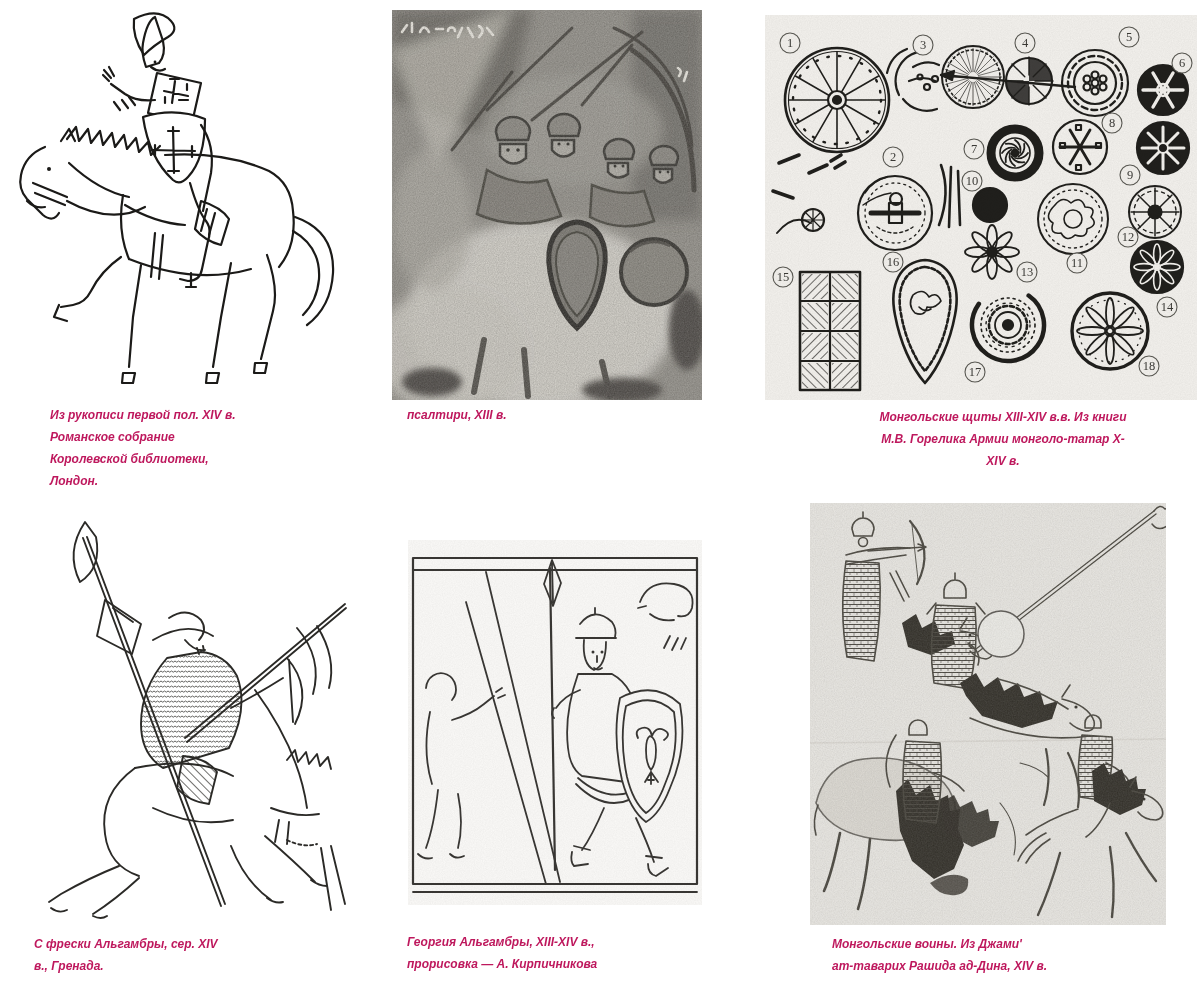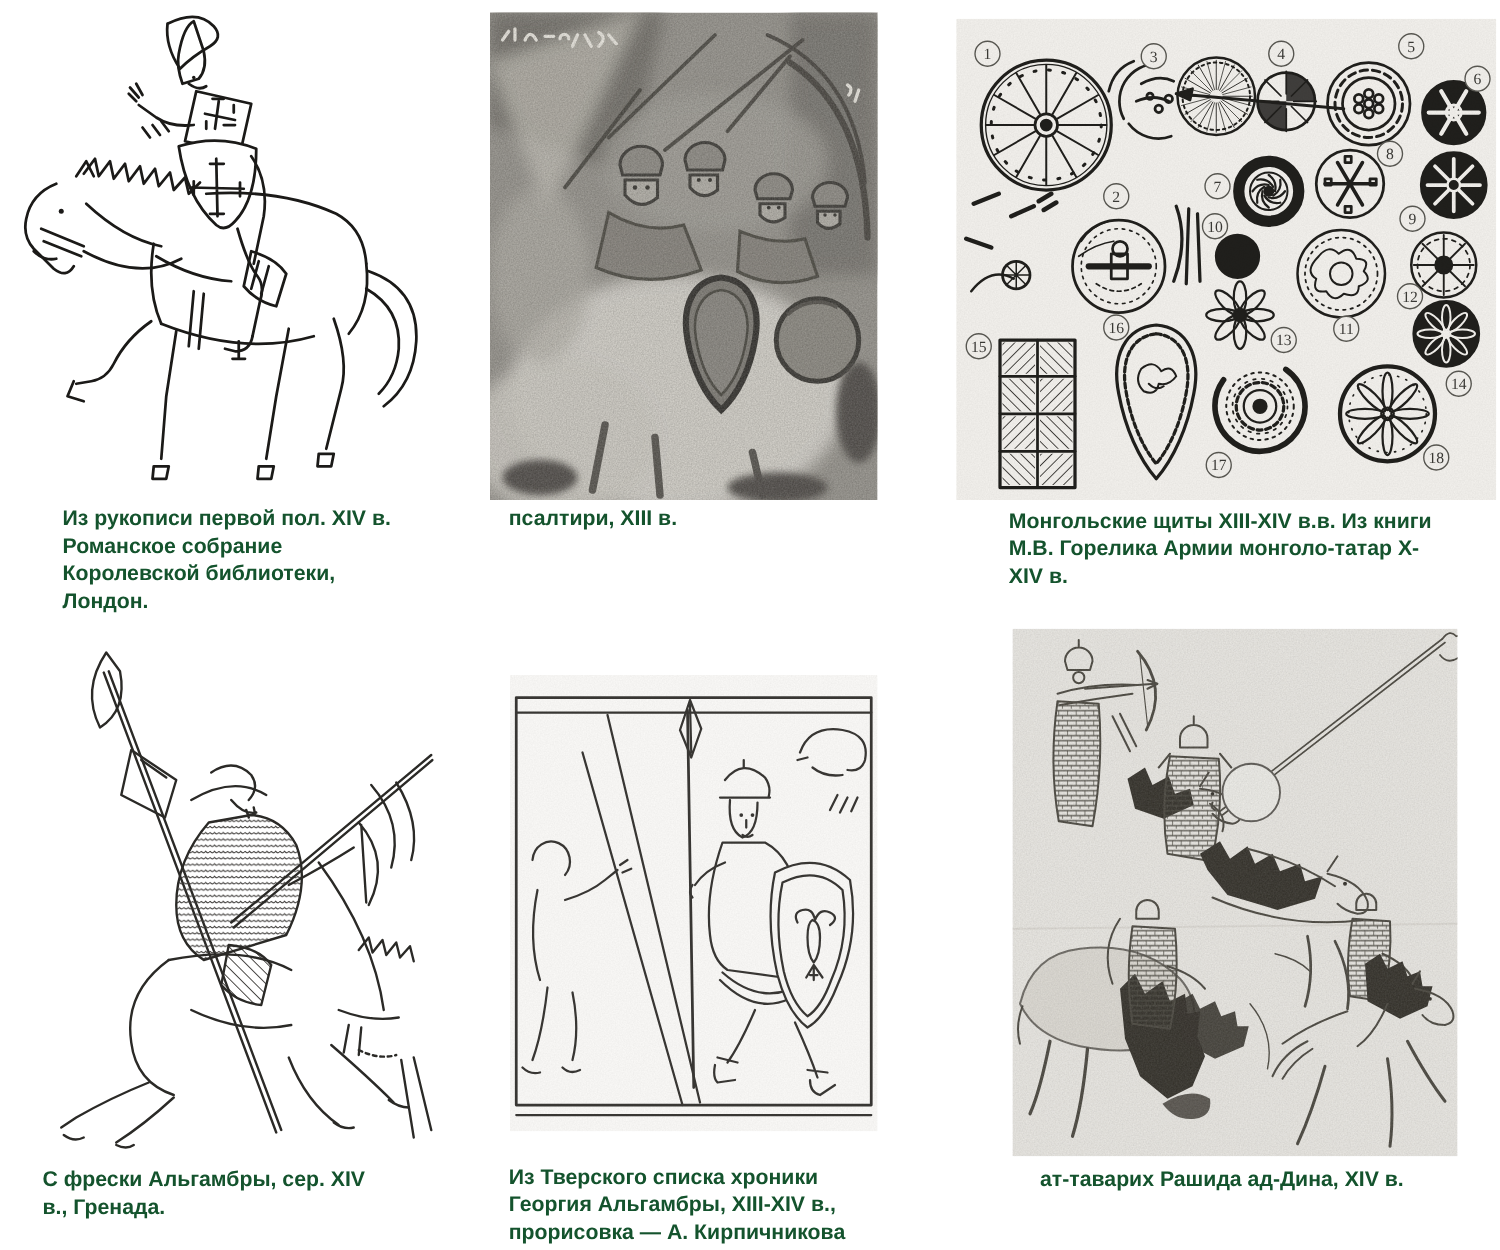--- a/index.html
+++ b/index.html
@@ -1,20 +1,20 @@
 <!DOCTYPE html>
 <html><head>
 <meta charset="utf-8">
 <style>
   html,body{margin:0;padding:0;background:#ffffff;}
   #page{position:relative;width:1200px;height:1000px;background:#ffffff;overflow:hidden;
         font-family:"Liberation Sans",sans-serif;}
   .fig{position:absolute;}
   .fig svg{display:block;}
-  .caption{position:absolute;font-weight:bold;font-size:17px;line-height:22px;color:#14532d;}
+  .caption{position:absolute;font-weight:bold;font-size:12px;line-height:22px;color:#be185d;font-style:italic;}
   .caption div{white-space:nowrap;}
   text.numt{font-family:"Liberation Serif",serif;font-size:12.5px;fill:#3c3b37;}
 </style>
 </head>
 <body>
 
 <div id="page">
 
   <svg width="0" height="0" style="position:absolute">
     <defs>
@@ -563,34 +563,34 @@
     <div>Из рукописи первой пол. XIV в.</div>
     <div>Романское собрание</div>
     <div>Королевской библиотеки,</div>
     <div>Лондон.</div>
   </div>
 
   <div class="caption" style="left:407px;top:404px;width:286px;">
     <div>псалтири, XIII в.</div>
   </div>
 
-  <div class="caption" style="left:807px;top:406px;width:392px;">
+  <div class="caption" style="left:807px;top:406px;width:392px;text-align:center;">
     <div>Монгольские щиты XIII-XIV в.в. Из книги</div>
     <div>М.В. Горелика Армии монголо-татар X-</div>
     <div>XIV в.</div>
   </div>
 
   <div class="caption" style="left:34px;top:933px;width:304px;">
     <div>С фрески Альгамбры, сер. XIV</div>
     <div>в., Гренада.</div>
   </div>
 
   <div class="caption" style="left:407px;top:931px;width:292px;">
-    <div>Из Тверского списка хроники</div>
     <div>Георгия Альгамбры, XIII-XIV в.,</div>
     <div>прорисовка — А. Кирпичникова</div>
   </div>
 
   <div class="caption" style="left:832px;top:933px;width:334px;">
+    <div>Монгольские воины. Из Джами'</div>
     <div>ат-таварих Рашида ад-Дина, XIV в.</div>
   </div>
 
 </div>
 
 </body></html>

